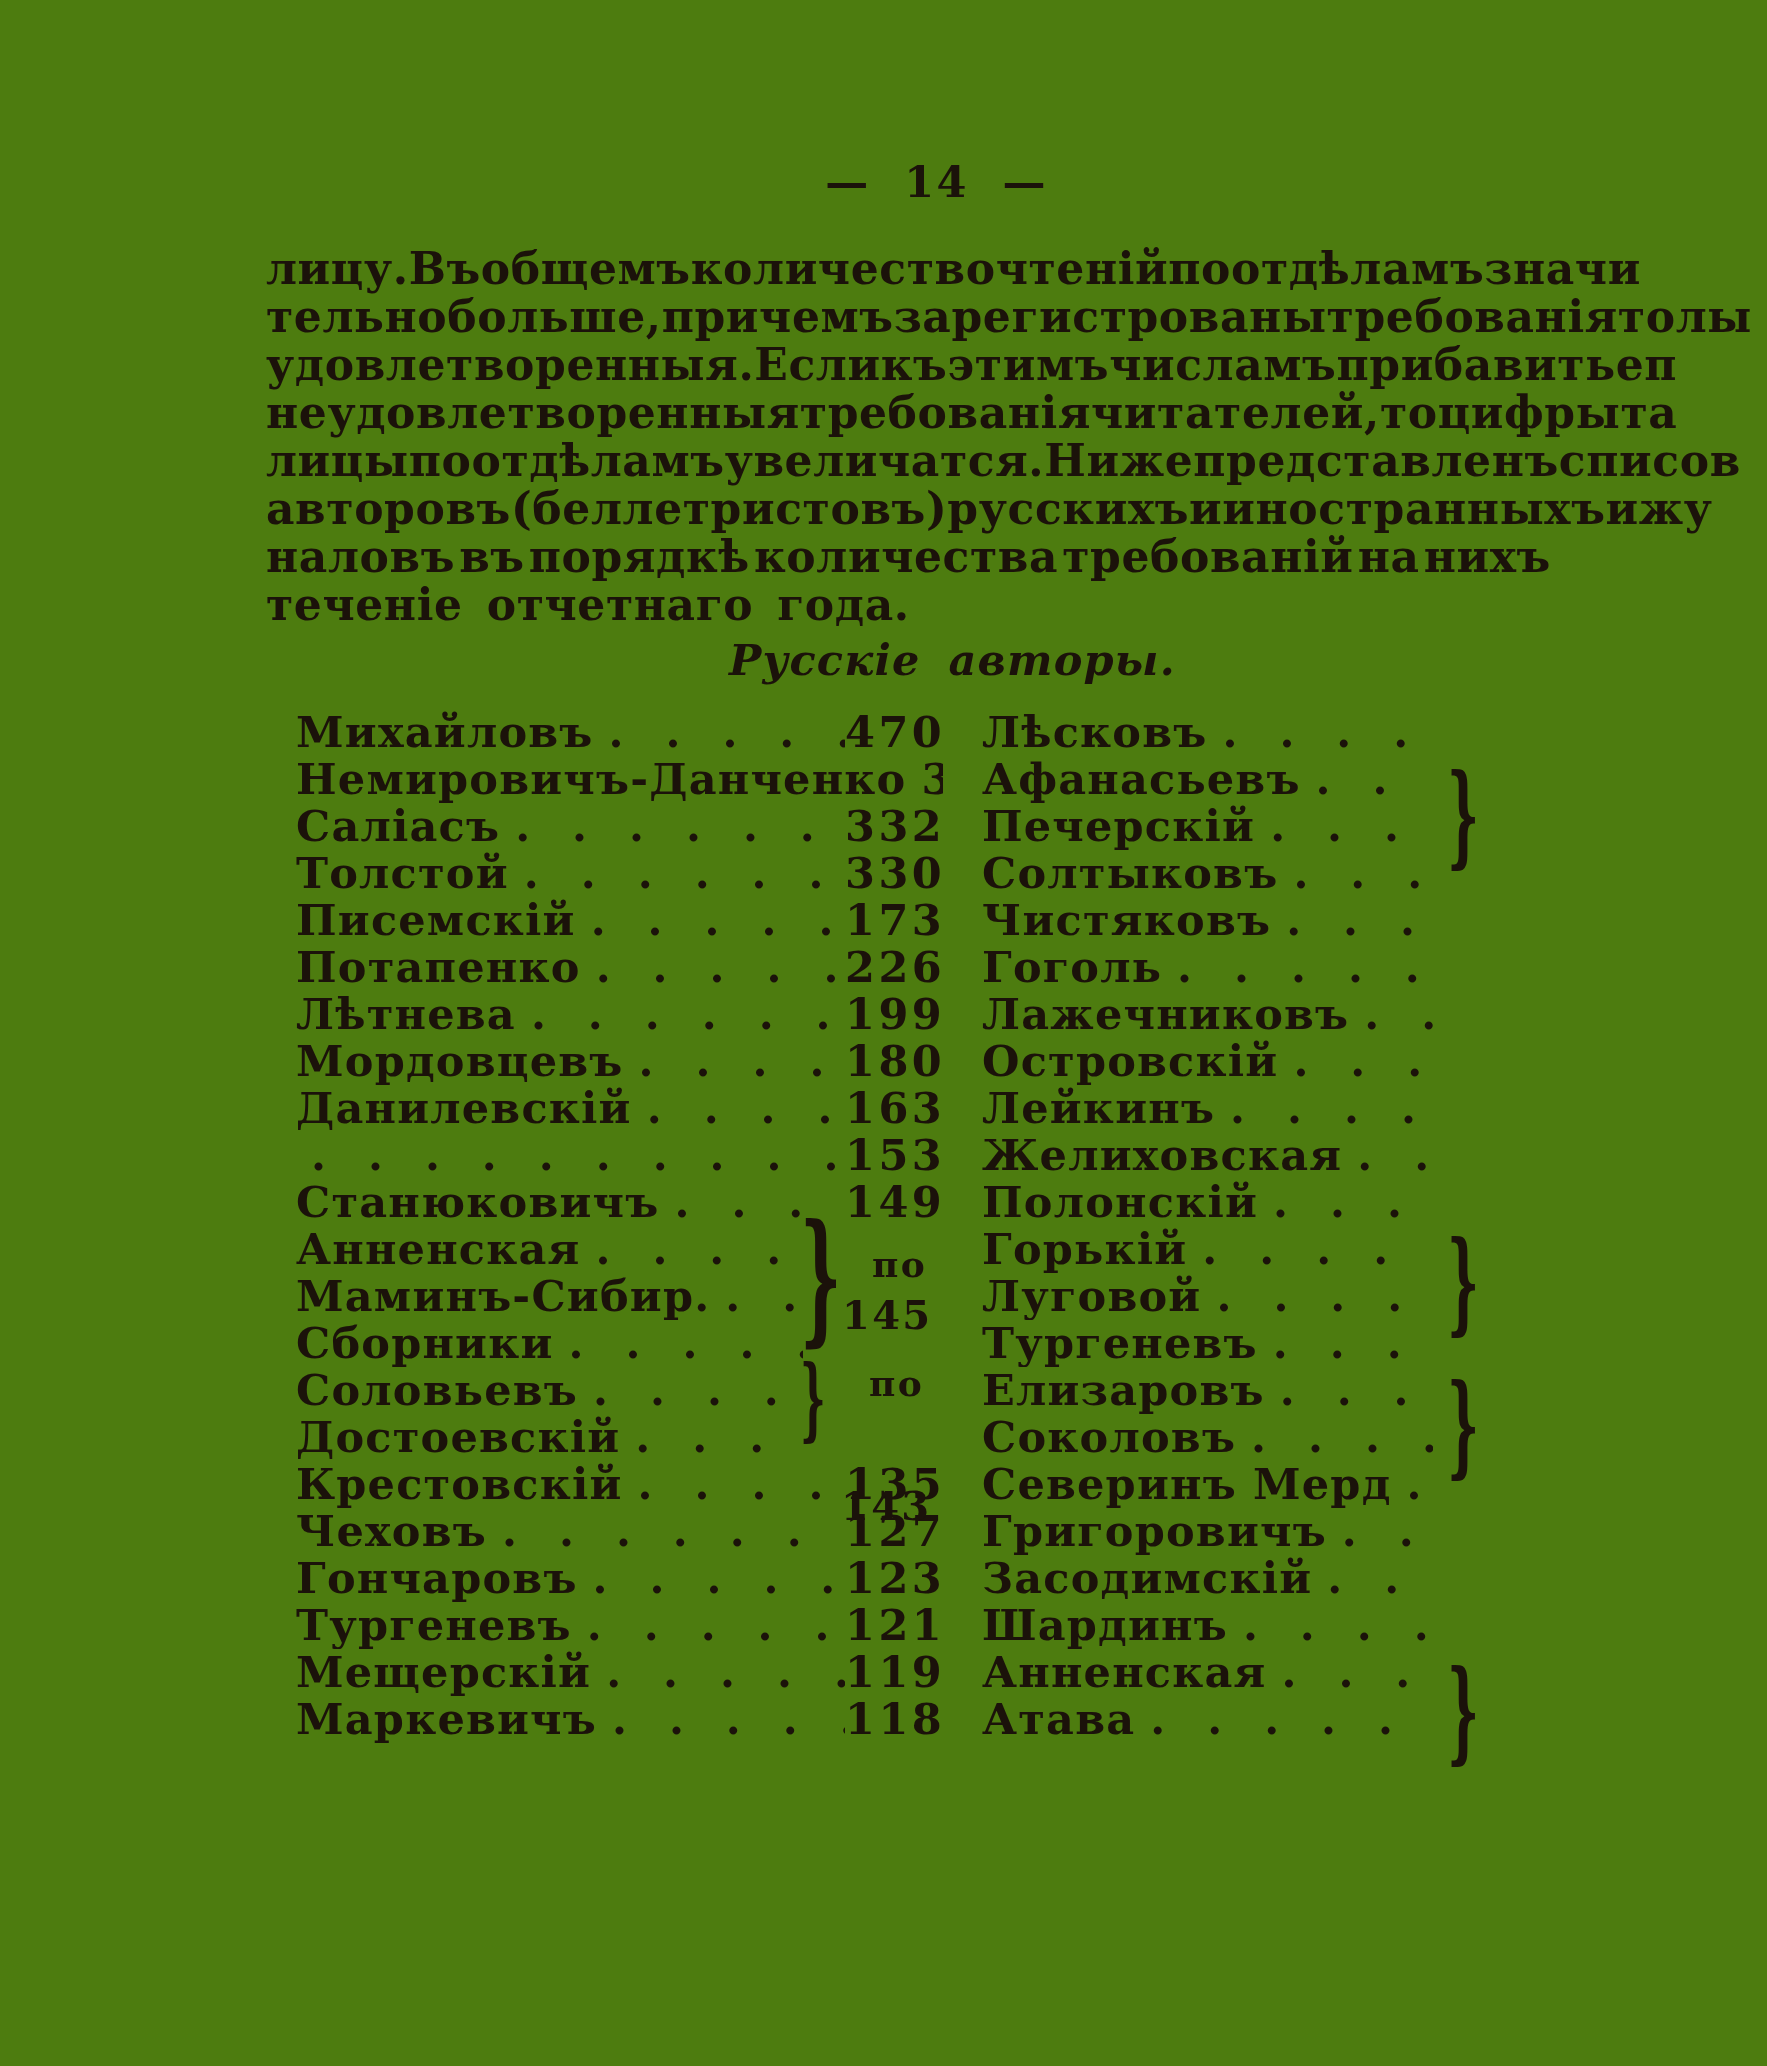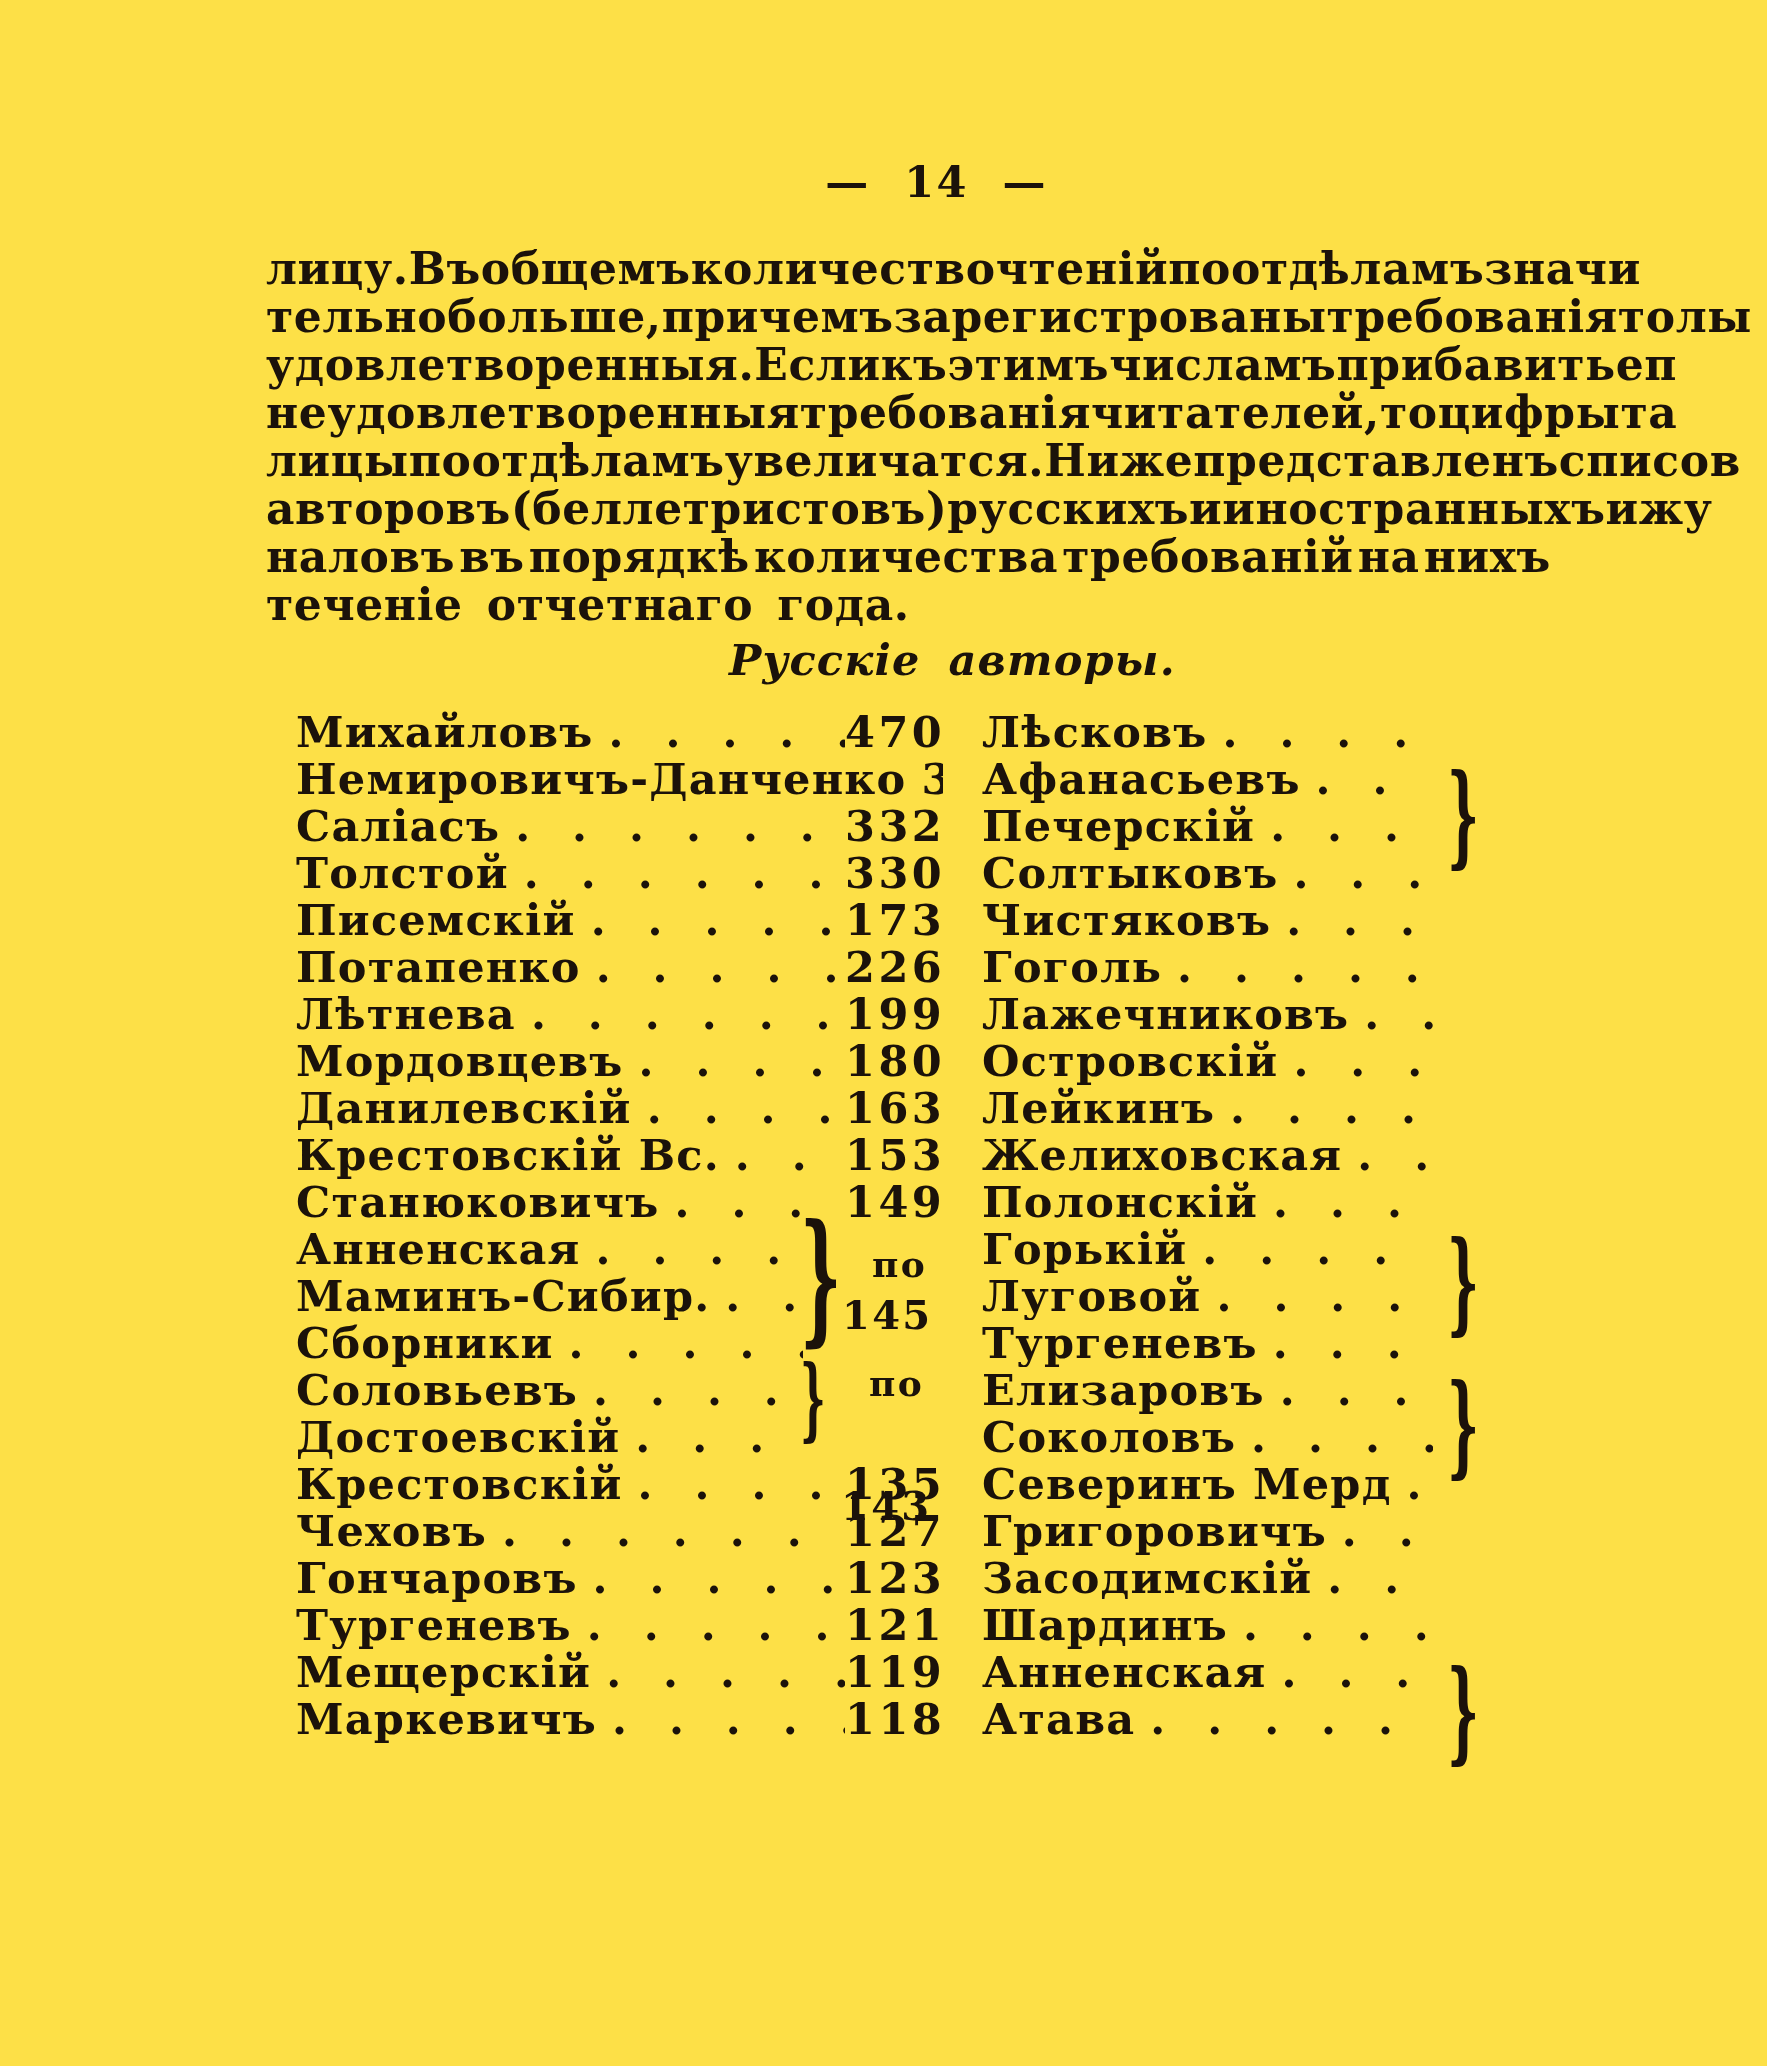--- a/index.html
+++ b/index.html
@@ -1,19 +1,19 @@
 <!DOCTYPE html>
 <html style="font-size:9.4px"><head>
 <meta charset="utf-8">
 <style>
   html,body{margin:0;padding:0;background:#8a7a66;}
   .page{
     position:relative;
     width:1768px;height:2066px;
-    background:#fde047;
+    background:#4d7c0f;
     overflow:hidden;
     font-family:"DejaVu Serif","Liberation Serif",serif;
     font-weight:bold;
     color:#1b120a;
   }
   .pagenum{
     position:absolute;left:644px;top:159px;width:585px;
     text-align:center;font-size:43px;line-height:47px;
     word-spacing:16.4px;letter-spacing:2.3px;
   }
@@ -185,21 +185,20 @@
       <span class="name">Мордовцевъ</span>
       <span class="dots">. . . . . . . . . . . . . . . . . . . .</span>
       <span class="value">180</span>
     </div>
       <div class="row">
       <span class="name">Данилевскій</span>
       <span class="dots">. . . . . . . . . . . . . . . . . . . .</span>
       <span class="value">163</span>
     </div>
       <div class="row">
-      <span class="name">Крестовскій Вс.</span>
       <span class="dots">. . . . . . . . . . . . . . . . . . . .</span>
       <span class="value">153</span>
     </div>
       <div class="row">
       <span class="name">Станюковичъ</span>
       <span class="dots">. . . . . . . . . . . . . . . . . . . .</span>
       <span class="value">149</span>
     </div>
       <div class="row grouped">
       <span class="name">Анненская</span>

